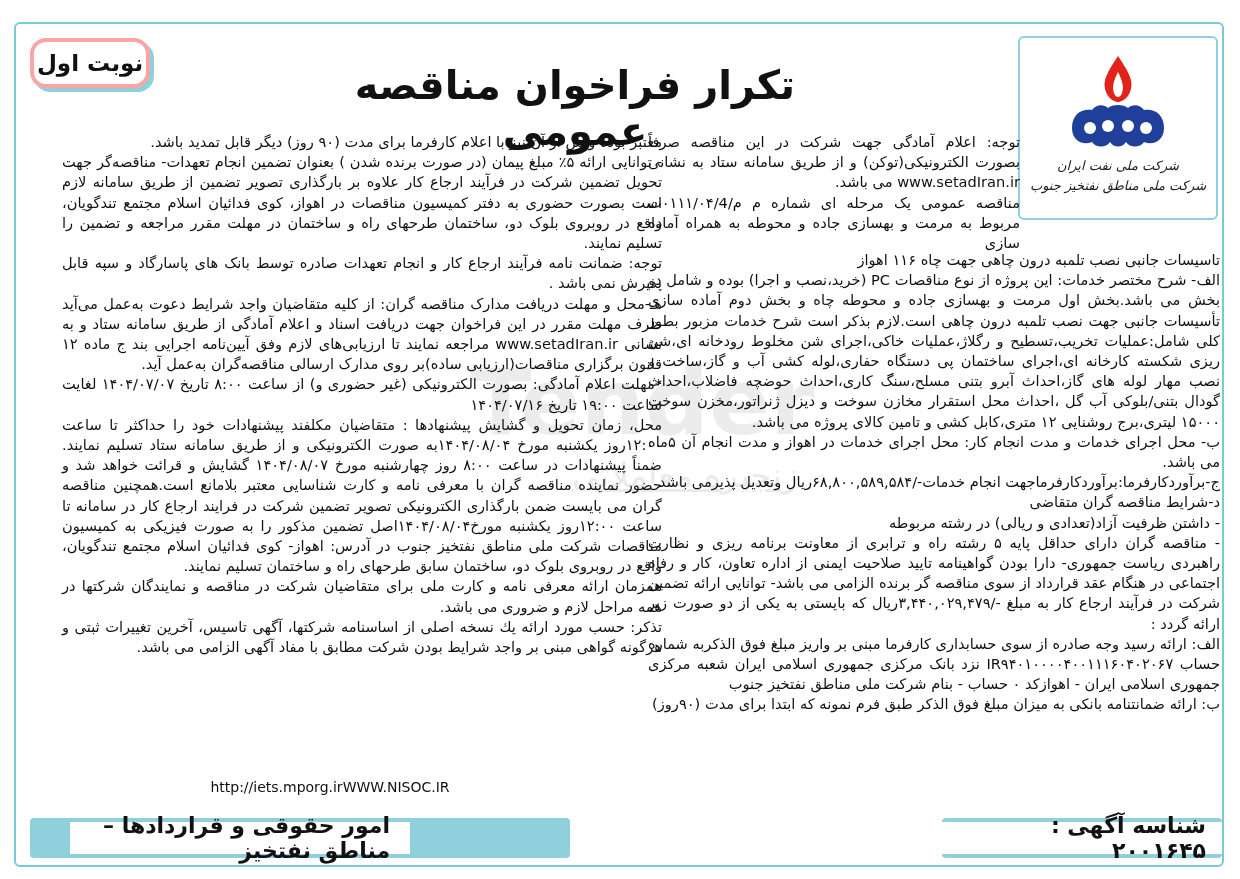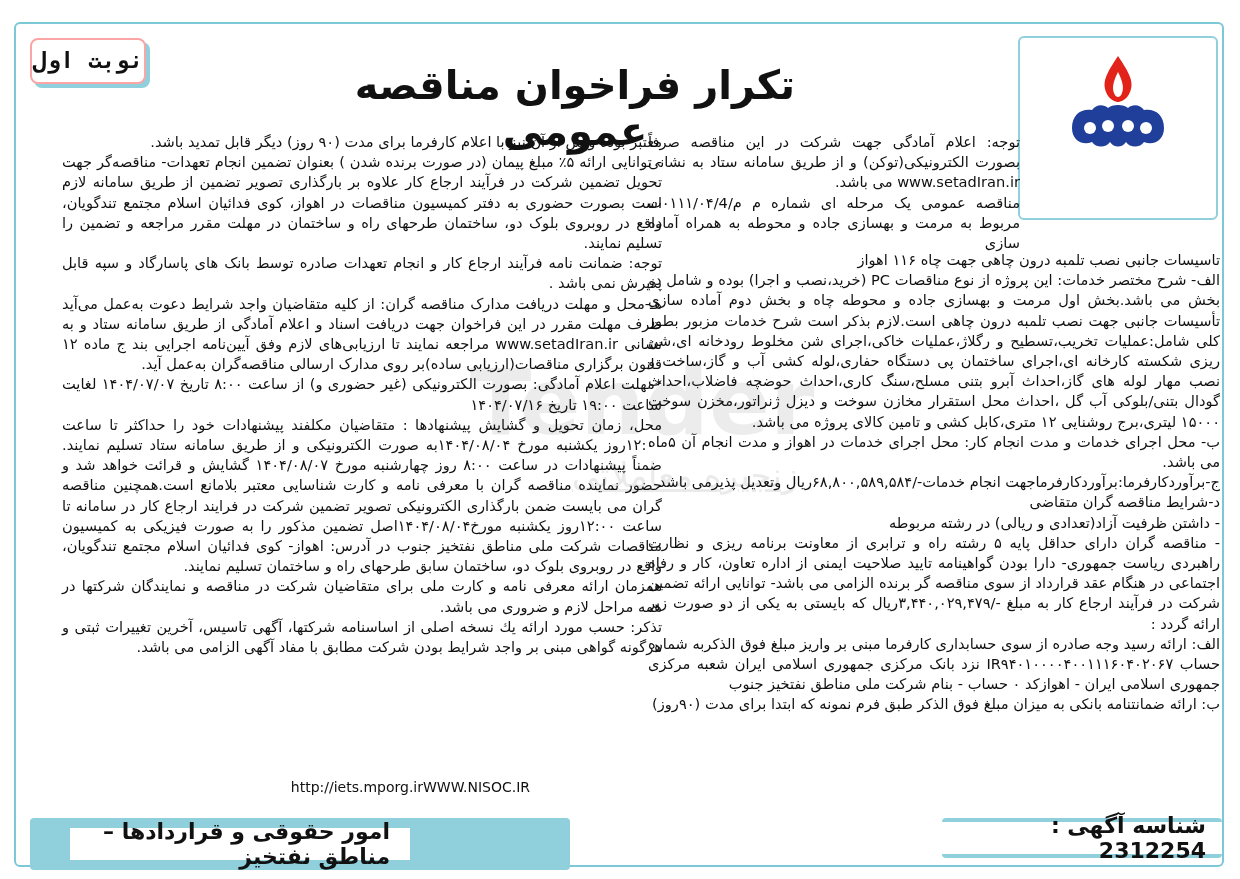--- a/index.html
+++ b/index.html
@@ -1,28 +1,28 @@
 <!DOCTYPE html>
 <html><head>
 <meta charset="utf-8">
 <style>
   html,body{margin:0;padding:0;background:#fff;}
   body{width:1240px;height:879px;position:relative;overflow:hidden;font-family:"DejaVu Sans",sans-serif;color:#111;}
   .frame{position:absolute;left:14px;top:22px;width:1210px;height:845px;border:2px solid #7cc8d6;border-radius:6px;box-sizing:border-box;}
   .title{position:absolute;left:340px;top:62px;width:470px;text-align:center;font-size:40px;font-weight:bold;direction:rtl;letter-spacing:-1px;}
-  .round-badge{position:absolute;left:30px;top:38px;width:112px;height:42px;background:#fff;border:2px solid #fca5a5;border-radius:8px;display:flex;align-items:center;justify-content:center;font-size:23px;font-weight:bold;direction:rtl;box-shadow:4px 4px 0 #8fd0dc;font-family:Liberation Mono, monospace;}
+  .round-badge{position:absolute;left:30px;top:38px;width:112px;height:42px;background:#fff;border:4px solid #fca5a5;border-radius:16px;display:flex;align-items:center;justify-content:center;font-size:23px;font-weight:bold;direction:rtl;box-shadow:4px 4px 0 #8fd0dc;}
   .logo-box{position:absolute;right:22px;top:36px;width:196px;height:180px;border:2px solid #8fd0dc;border-radius:6px;background:#fff;}
   .logo-mark{position:absolute;left:38px;top:10px;width:120px;height:108px;}
   .logo-text{position:absolute;left:6px;right:6px;top:118px;direction:rtl;text-align:center;font-family:"DejaVu Serif",serif;font-style:italic;font-size:13px;line-height:20px;color:#222;}
   .col{position:absolute;direction:rtl;text-align:justify;font-size:14.6px;line-height:20.2px;white-space:pre-line;}
   .col-right{left:648px;top:132px;width:372px;}
   .col-right-wide{left:648px;top:250px;width:572px;}
   .col-left{left:34px;top:132px;width:600px;margin-left:28px;}
-  .links{position:absolute;left:130px;top:779px;width:400px;display:flex;justify-content:flex-end;font-size:14px;}
-  .footer-left{position:absolute;left:30px;top:818px;width:540px;height:52px;background:#8fd0dc;border-radius:4px;display:flex;align-items:center;justify-content:flex-end;padding-right:0;box-sizing:border-box;}
+  .links{position:absolute;left:130px;top:779px;width:400px;display:flex;justify-content:center;font-size:14px;}
+  .footer-left{position:absolute;left:30px;top:818px;width:540px;height:40px;background:#8fd0dc;border-radius:4px;display:flex;align-items:center;justify-content:flex-end;padding-right:0;box-sizing:border-box;}
   .footer-left .txt{background:#fff;height:32px;margin:4px 160px 4px 40px;padding:0 20px;display:flex;align-items:center;font-size:22px;font-weight:bold;direction:rtl;}
   .footer-right{position:absolute;right:18px;top:818px;width:280px;height:40px;background:#8fd0dc;border-radius:4px;display:flex;align-items:center;justify-content:center;}
   .footer-right .txt{background:#fff;height:32px;padding:0 16px;display:flex;align-items:center;font-size:22px;font-weight:bold;direction:rtl;}
   .watermark{position:absolute;left:470px;top:350px;width:420px;text-align:left;color:rgba(150,150,150,0.18);font-size:90px;font-weight:bold;pointer-events:none;}
   .watermark-sub{position:absolute;left:500px;top:455px;width:370px;text-align:center;color:rgba(150,150,150,0.2);font-size:34px;direction:rtl;letter-spacing:6px;pointer-events:none;text-decoration:underline;}
 </style>
 </head>
 <body>
 
 <div class="frame"></div>
@@ -34,20 +34,24 @@
 <div class="logo-box">
   <svg class="logo-mark" viewBox="0 0 120 108">
     <path d="M60 8 C48 26 44 34 48 44 C51 52 58 54 60 54 C62 54 69 52 72 44 C76 34 72 26 60 8 Z" fill="#e2231a"></path>
     <path d="M60 24 C55 34 54 40 56 45 C57 48 59 49 60 49 C61 49 63 48 64 45 C66 40 65 34 60 24 Z" fill="#fff"></path>
     <path d="M14 80 C14 66 24 60 34 62 C38 56 46 56 50 60 C54 56 66 56 70 60 C74 56 82 56 86 62 C96 60 106 66 106 80 C106 92 96 98 86 94 C82 100 72 100 68 94 C64 100 56 100 52 94 C48 100 38 100 34 94 C24 98 14 92 14 80 Z" fill="#1f3f9a"></path>
     <circle cx="32" cy="80" r="6" fill="#fff"></circle>
       <circle cx="50" cy="78" r="6" fill="#fff"></circle>
     <circle cx="70" cy="78" r="6" fill="#fff"></circle>
       <circle cx="88" cy="80" r="6" fill="#fff"></circle>
   </svg>
+  <div class="logo-text">
+    <div>شرکت ملی نفت ایران</div>
+    <div>شرکت ملی مناطق نفتخیز جنوب</div>
+  </div>
 </div>
 
 <div class="watermark">Tender</div>
 <div class="watermark-sub">زنجیره معاملاتی</div>
 
 <div class="col col-right">توجه: اعلام آمادگی جهت شرکت در این مناقصه صرفاً بصورت الکترونیکی(توکن) و از طریق سامانه ستاد به نشانی www.setadIran.ir می باشد.
 مناقصه عمومی یک مرحله ای شماره م م/۰۱۱۱/۰۴/4ت مربوط به مرمت و بهسازی جاده و محوطه به همراه آماده سازی</div>
 <div class="col col-right-wide">تاسیسات جانبی نصب تلمبه درون چاهی جهت چاه ۱۱۶ اهواز
 الف- شرح مختصر خدمات: این پروژه از نوع مناقصات PC (خرید،نصب و اجرا) بوده و شامل دو بخش می باشد.بخش اول مرمت و بهسازی جاده و محوطه چاه و بخش دوم آماده سازی تأسیسات جانبی جهت نصب تلمبه درون چاهی است.لازم بذکر است شرح خدمات مزبور بطور کلی شامل:عملیات تخریب،تسطیح و رگلاژ،عملیات خاکی،اجرای شن مخلوط رودخانه ای،شن ریزی شکسته کارخانه ای،اجرای ساختمان پی دستگاه حفاری،لوله کشی آب و گاز،ساخت و نصب مهار لوله های گاز،احداث آبرو بتنی مسلح،سنگ کاری،احداث حوضچه فاضلاب،احداث گودال بتنی/بلوکی آب گل ،احداث محل استقرار مخازن سوخت و دیزل ژنراتور،مخزن سوخت ۱۵۰۰۰ لیتری،برج روشنایی ۱۲ متری،کابل کشی و تامین کالای پروژه می باشد.
 ب- محل اجرای خدمات و مدت انجام کار: محل اجرای خدمات در اهواز و مدت انجام آن ۵ماه می باشد.
@@ -69,14 +73,14 @@
 
 <div class="links">
   <span>http://iets.mporg.ir</span>
   <span>WWW.NISOC.IR</span>
 </div>
 
 <div class="footer-left">
   <div class="txt">امور حقوقی و قراردادها – مناطق نفتخیز</div>
 </div>
 <div class="footer-right">
-  <div class="txt">شناسه آگهی : 2312254</div>
+  <div class="txt">شناسه آگهی : ۲۰۰۱۶۴۵</div>
 </div>
 
 </body></html>

